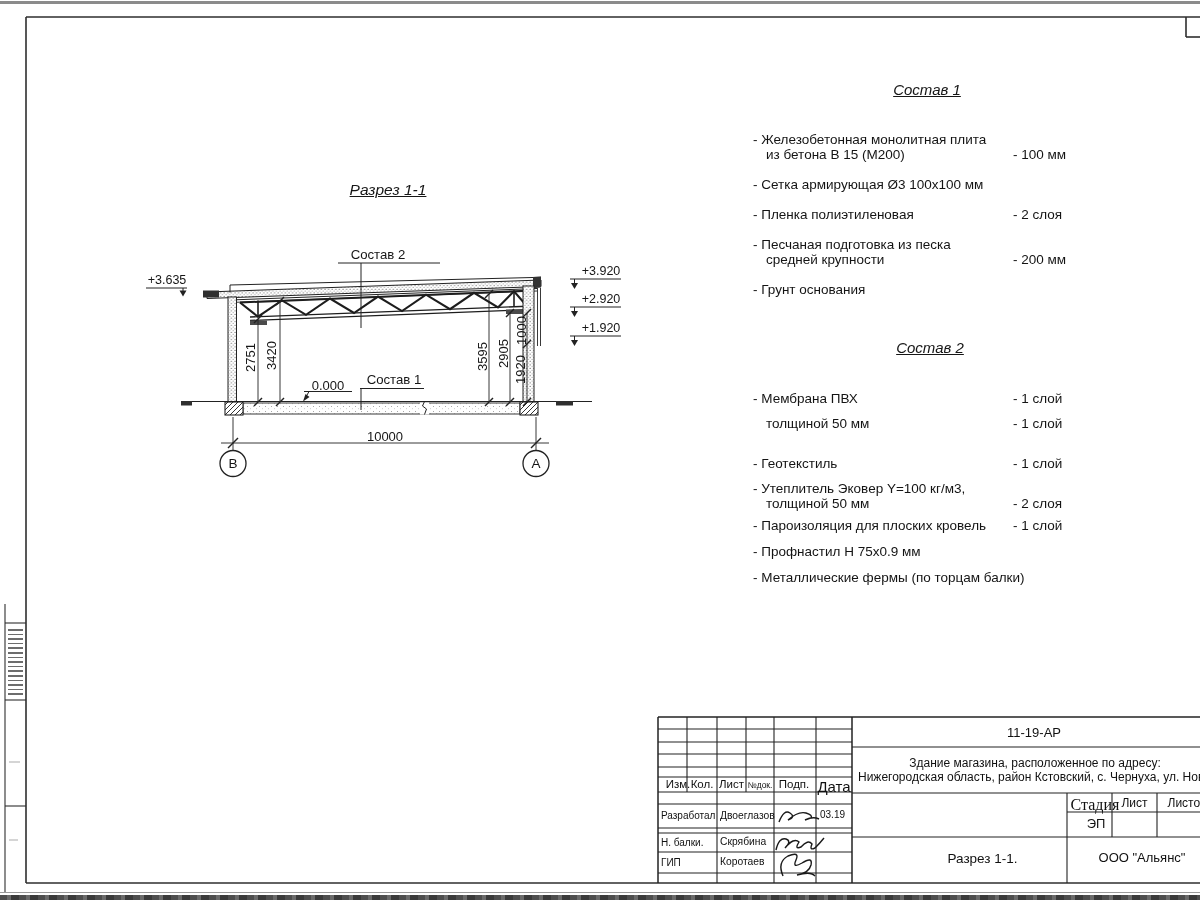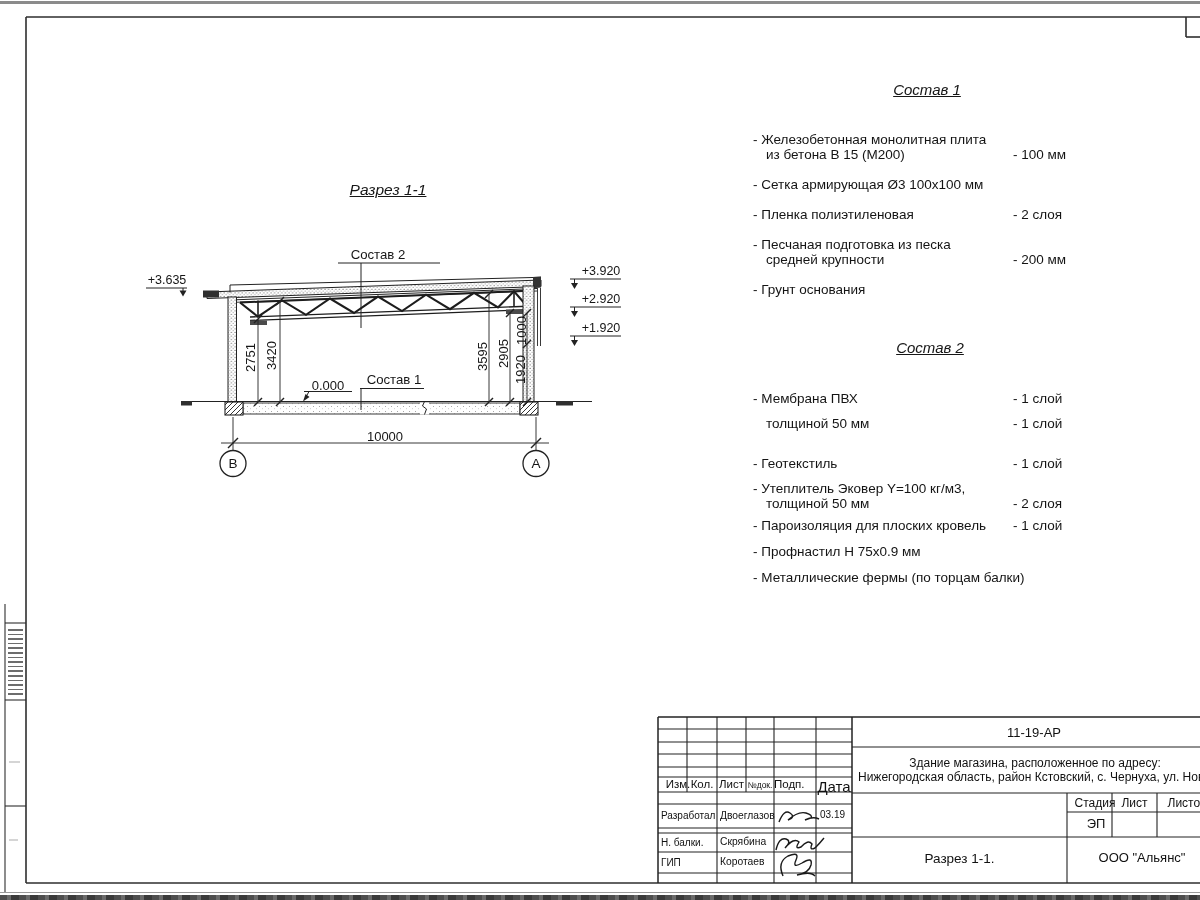--- a/index.html
+++ b/index.html
@@ -275,36 +275,36 @@
     </div>
     <div class="mi" style="top:570px">
       <div class="l1">- Металлические фермы (по торцам балки)</div>
     </div>
   </div>
 
   <div class="tb ctr t" style="left:658px;top:778px;width:40px;font-size:11.5px;">Изм.</div>
   <div class="tb ctr t" style="left:687px;top:778px;width:30px;font-size:11.5px;">Кол.</div>
   <div class="tb ctr t" style="left:717px;top:778px;width:29px;font-size:11.5px;">Лист</div>
   <div class="tb ctr t" style="left:746px;top:780px;width:28px;font-size:8.5px;">№док.</div>
-  <div class="tb ctr t" style="left:774px;top:778px;width:22px;font-size:11.5px;">Подп.</div>
+  <div class="tb ctr t" style="left:774px;top:778px;width:40px;font-size:11.5px;">Подп.</div>
   <div class="tb ctr t" style="left:816px;top:778px;width:36px;font-size:15px;">Дата</div>
 
   <div class="tb t" style="left:661px;top:810px;font-size:10px;text-align:right;">Разработал</div>
   <div class="tb t" style="left:720px;top:810px;font-size:10.3px;">Двоеглазов</div>
   <div class="tb t" style="left:820px;top:809px;font-size:10px;text-align:right;">03.19</div>
   <div class="tb t" style="left:661px;top:837px;font-size:10px;">Н. балки.</div>
   <div class="tb t" style="left:720px;top:836px;font-size:10.3px;">Скрябина</div>
   <div class="tb t" style="left:661px;top:857px;font-size:10px;">ГИП</div>
   <div class="tb t" style="left:720px;top:856px;font-size:10.3px;">Коротаев</div>
 
   <div class="tb ctr t" style="left:852px;top:725px;width:364px;font-size:13px;">11-19-АР</div>
   <div class="tb ctr t" style="left:855px;top:756px;width:360px;font-size:12px;">Здание магазина, расположенное по адресу:</div>
   <div class="tb t" style="left:858px;top:770px;font-size:12px;">Нижегородская область, район Кстовский, с. Чернуха, ул. Нов</div>
 
-  <div class="tb ctr t" style="left:1067px;top:796px;width:56px;font-size:12px;">Стадия</div>
+  <div class="tb ctr t" style="left:1067px;top:796px;width:56px;font-size:16px;font-family:Liberation Serif, serif;">Стадия</div>
   <div class="tb ctr t" style="left:1112px;top:796px;width:45px;font-size:12px;">Лист</div>
   <div class="tb ctr t" style="left:1157px;top:796px;width:60px;font-size:12px;">Листов</div>
   <div class="tb ctr t" style="left:1067px;top:816px;width:58px;font-size:13px;">ЭП</div>
 
-  <div class="tb ctr t" style="left:852px;top:851px;width:215px;font-size:13.5px;">Разрез 1-1.</div>
+  <div class="tb ctr t" style="left:852px;top:851px;width:215px;font-size:13.5px;padding-left:23px;">Разрез 1-1.</div>
   <div class="tb ctr t" style="left:1067px;top:850px;width:150px;font-size:13px;">ООО "Альянс"</div>
 
 </div>
 
 </body></html>

